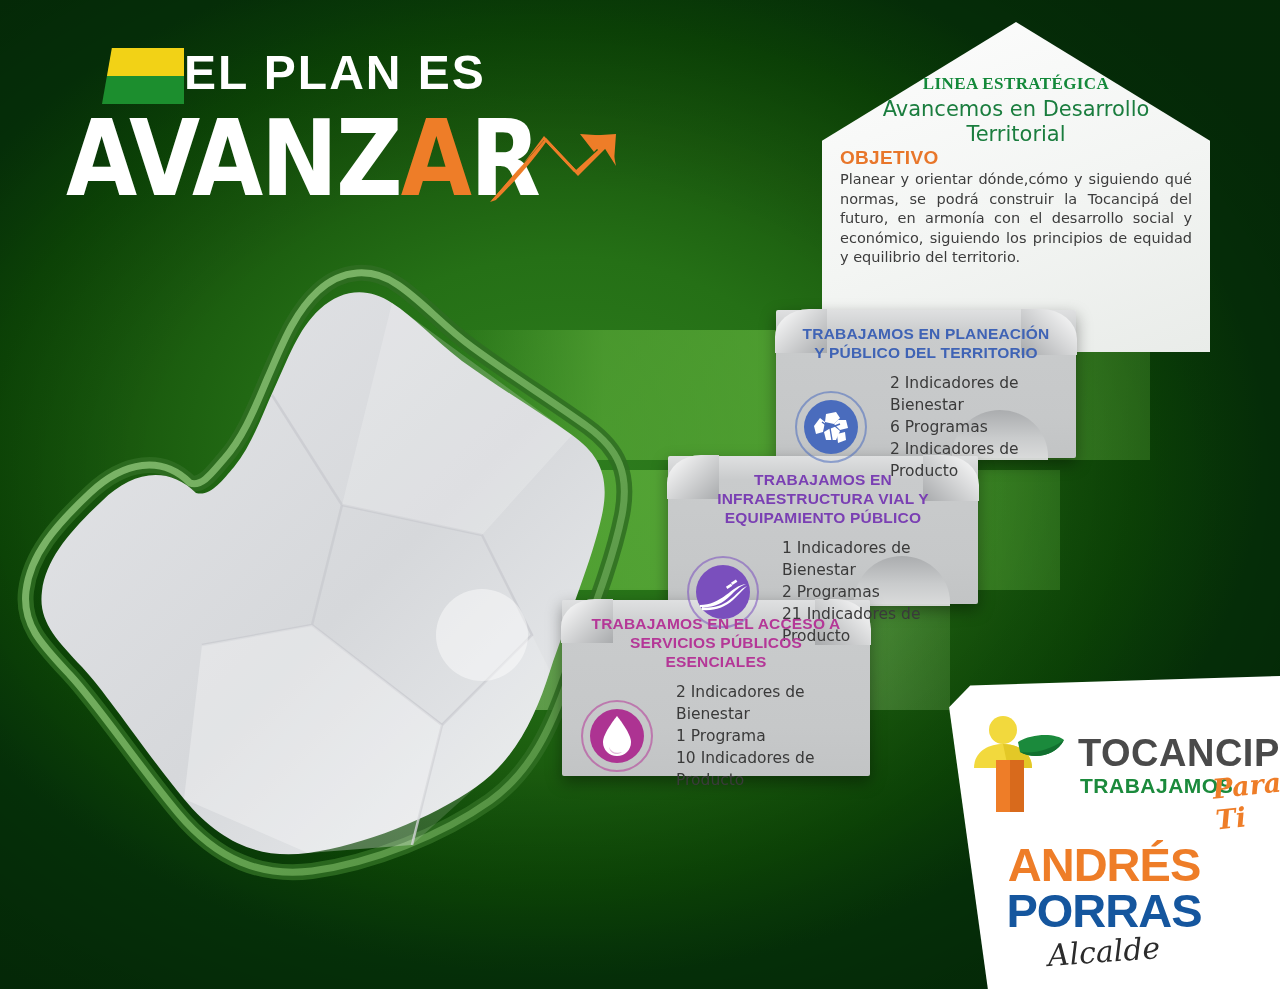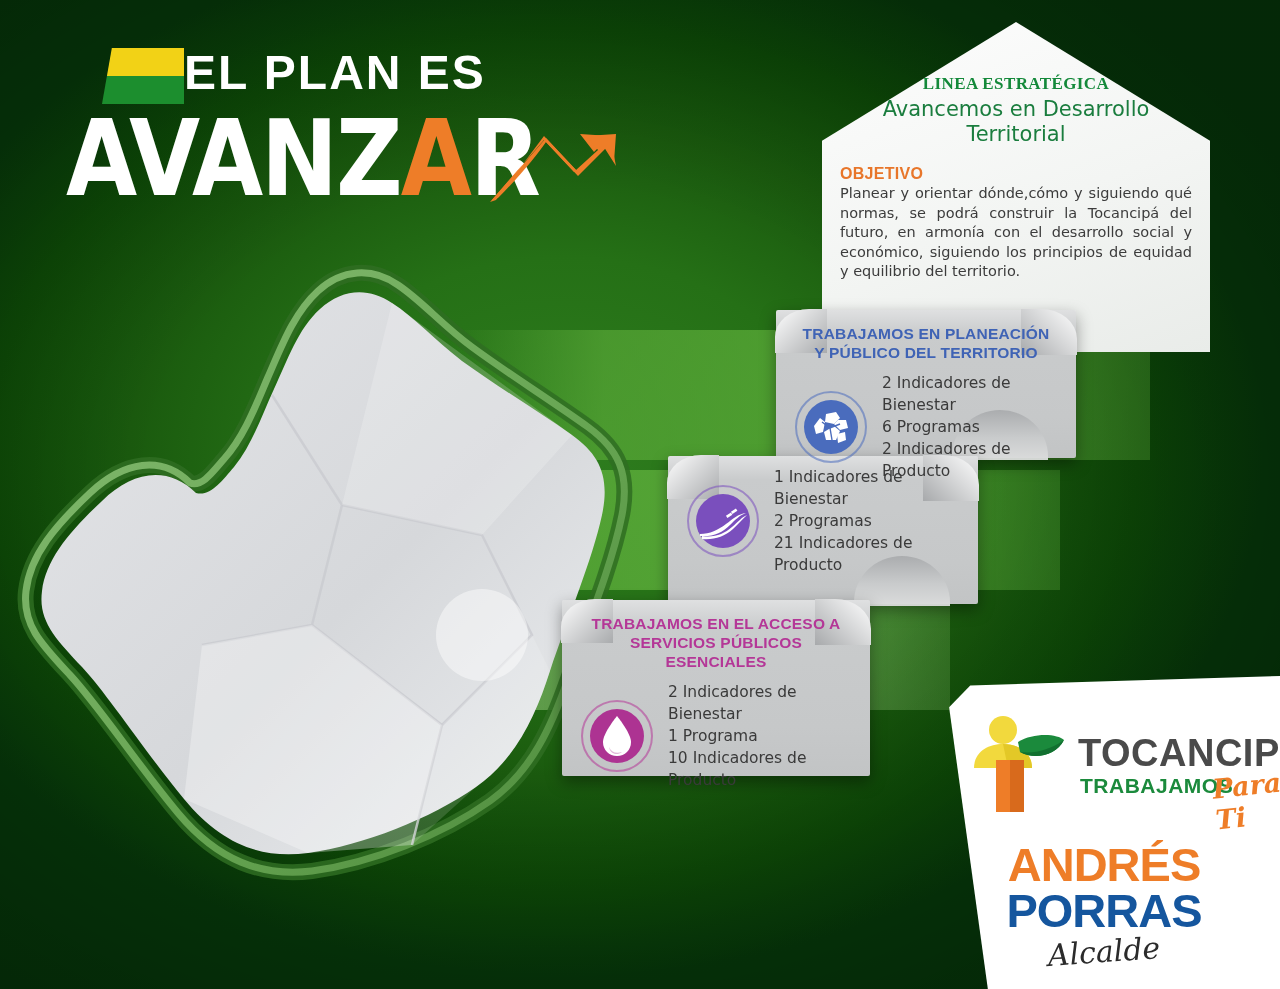--- a/index.html
+++ b/index.html
@@ -71,21 +71,21 @@
   .house-inner { padding-top:52px; }
   .h-eyebrow {
     text-align:center; color:#14893a; font-weight:700; font-size:17px;
     letter-spacing:0.4px; font-family:Liberation Serif, serif;
   }
   .h-title {
     text-align:center; color:#1a7d3e; font-size:21px; line-height:25px;
     margin-top:3px; font-family:"DejaVu Sans", sans-serif; font-weight:400;
   }
   .h-objlabel {
-    margin-top:18px; color:#e8762a; font-weight:700; font-size:16px; letter-spacing:0.3px;
+    color:#e8762a; font-weight:700; font-size:19px; letter-spacing:0.3px;
   }
   .h-objtext {
     margin-top:1px; color:#3c3c3c; font-size:14.5px; line-height:19.5px;
     text-align:justify; font-family:"DejaVu Sans", sans-serif;
   }
 
   
   .card {
     position:absolute;
     background:linear-gradient(180deg,#dfe0e1 0%, #c9cbcc 16%, #c6c8c9 72%, #c2c4c5 100%);
@@ -105,21 +105,21 @@
   .card .curl-b { 
     position:absolute; right:28px; bottom:-2px; width:96px; height:50px;
     background:linear-gradient(180deg,#a9abad 0%, #c9cbcc 55%, #dcdddd 100%);
     border-top-left-radius:52px 50px; border-top-right-radius:52px 50px;
     opacity:0.95;
   }
   .card-title {
     position:relative; z-index:3; text-align:center; padding:14px 26px 0 26px;
     font-weight:700; font-size:15.5px; line-height:19px; letter-spacing:0.2px;
   }
-  .card-body { position:relative; z-index:3; display:flex; align-items:center; padding:10px 18px 0 18px; gap:14px; }
+  .card-body { position:relative; z-index:3; display:flex; align-items:center; padding:10px 18px 0 18px; gap:22px; }
   .icon-wrap { flex:0 0 auto; width:74px; height:74px; border-radius:50%;
                display:flex; align-items:center; justify-content:center; }
   .stats { font-size:15.5px; line-height:22px; color:#3a3a3a; font-family:"DejaVu Sans", sans-serif; }
 
   #card1 { left:776px; top:310px; width:300px; height:148px; }
   #card1 .card-title { color:#3f63b5; }
   #card2 { left:668px; top:456px; width:310px; height:148px; }
   #card2 .card-title { color:#7a3fb3; }
   #card3 { left:562px; top:600px; width:308px; height:176px; }
   #card3 .card-title { color:#b43797; }
@@ -246,20 +246,21 @@
         <div>2 Indicadores de Bienestar</div>
         <div>6 Programas</div>
         <div>2 Indicadores de Producto</div>
       </div>
     </div>
   </div>
 
   <div class="card" id="card2">
     <span class="curl-r"></span>
     <span class="curl-b"></span>
+    <div class="card-title">TRABAJAMOS EN INFRAESTRUCTURA VIAL Y EQUIPAMIENTO PÚBLICO</div>
     <div class="card-body">
       <div class="icon-wrap">
         <svg viewBox="0 0 74 74" width="74" height="74">
           <circle cx="37" cy="37" r="35" fill="none" stroke="#7a4fbd" stroke-width="2" opacity="0.55"></circle>
           <circle cx="37" cy="37" r="27" fill="#7a4fbd"></circle>
           <path d="M14,50 C24,50 32,46 40,40 C47,35 52,30 60,29 C54,31 49,36 44,41
                    C36,49 27,53 14,52 Z" fill="#ffffff"></path>
           <path d="M16,52 C28,54 38,50 46,43 C52,38 56,33 61,31 C56,36 52,40 47,45
                    C38,53 28,56 16,55 Z" fill="#ffffff"></path>
           <g fill="#ffffff">

